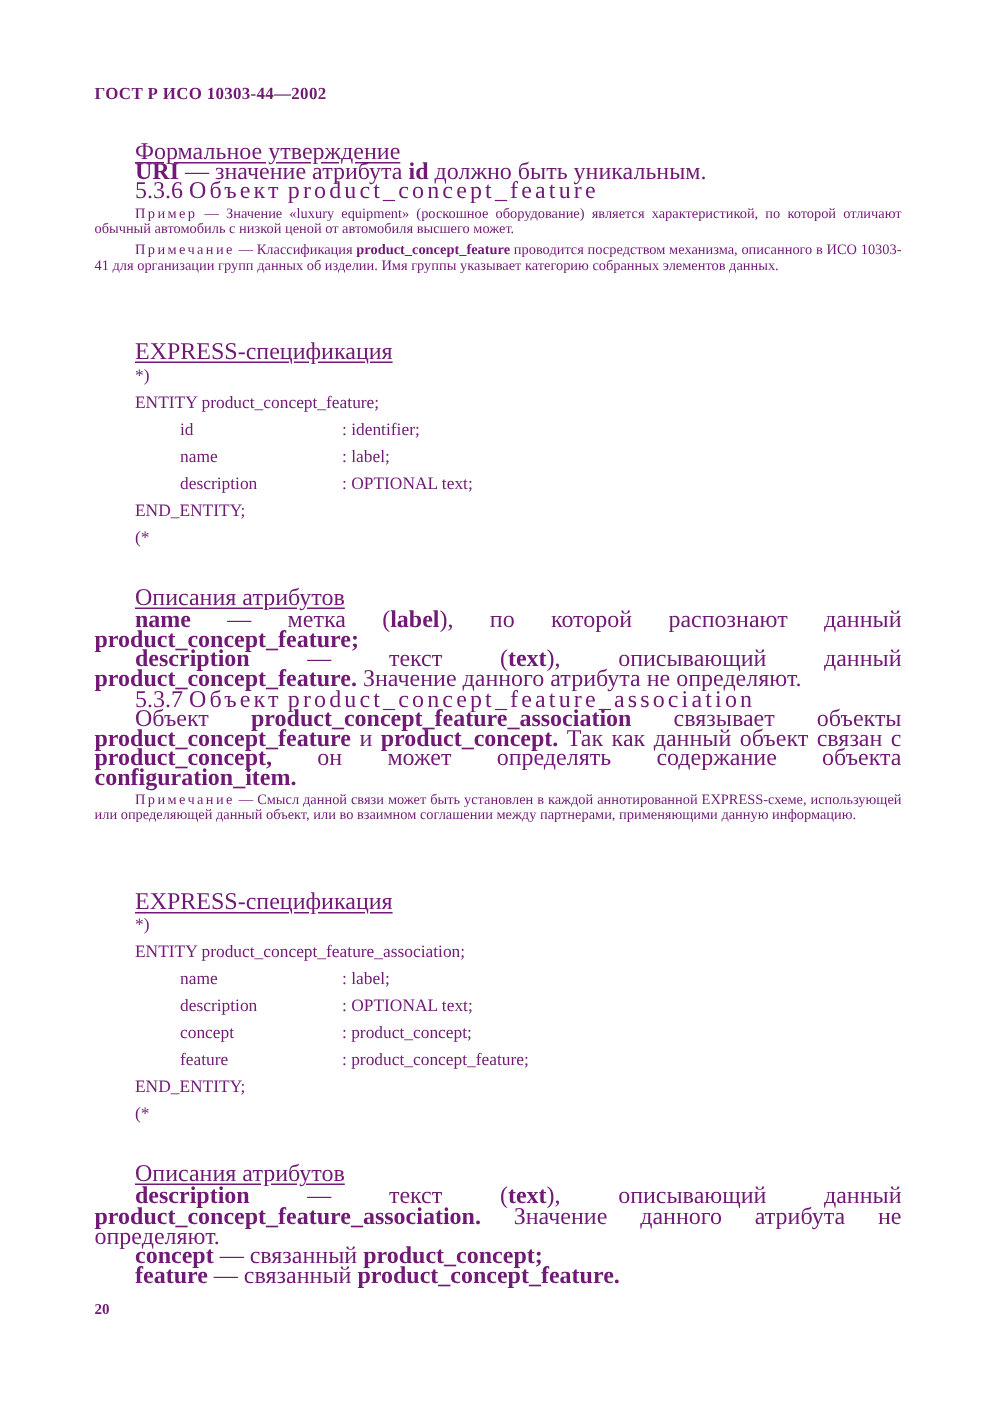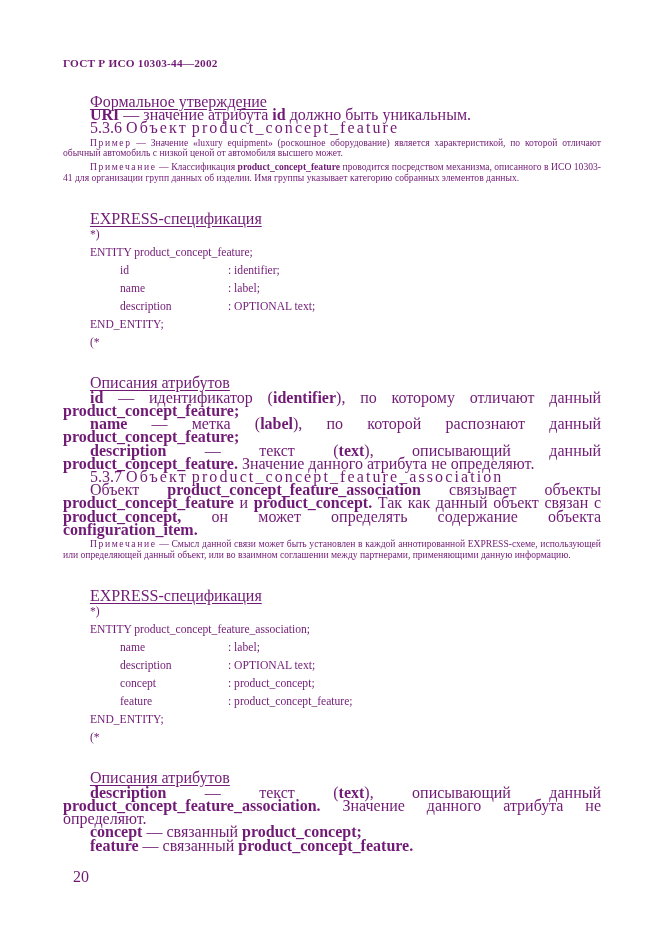--- a/index.html
+++ b/index.html
@@ -16,31 +16,31 @@
   }
   .para {
     font-size: 16px; line-height: 13.2px; margin: 0;
     text-align: justify; text-indent: 27px;
   }
   .para.small { font-size: 9.6px; line-height: 10.7px; margin-top: 3px; }
   .ul { text-decoration: underline; text-underline-offset: 2px; }
   .ls { letter-spacing: 2.1px; }
   .small .ls { letter-spacing: 1.6px; }
   b { font-weight: bold; font-family: Liberation Serif, serif; }
-  .mt-express { margin-top: 29px; }
+  .mt-express { margin-top: 45px; }
   .mt-open { margin-top: 7px; }
   .code-line {
     font-size: 11.6px; line-height: 18px; margin: 0;
     text-align: left; text-indent: 27px;
   }
   .attr-row { display: flex; font-size: 11.6px; line-height: 18px; margin-left: 57px; }
   .attr-row .n { width: 108px; flex: none; }
   .mt-attrs { margin-top: 24px; margin-bottom: 2px; }
   .page-number {
-    position: absolute; left: 73px; top: 868px; font-size: 16px;
+    position: absolute; left: 63px; top: 868px; font-size: 10px; font-weight: bold;
   }
 </style>
 </head>
 <body>
 
 <div class="page">
 
   <div class="doc-header">ГОСТ Р ИСО 10303-44—2002</div>
 
   <p class="para"><span class="ul">Формальное утверждение</span></p>
@@ -64,21 +64,20 @@
     </div>
     <div class="attr-row">
       <span class="n">description</span>
       <span>: OPTIONAL text;</span>
     </div>
     <div class="code-line">END_ENTITY;</div>
     <div class="code-line">(*</div>
   </div>
 
   <p class="para mt-attrs"><span class="ul">Описания атрибутов</span></p>
-  <p class="para"><b>id</b><span> — идентификатор (</span><b>identifier</b><span>), по которому отличают данный </span><b>product_concept_feature;</b></p>
   <p class="para"><b>name</b><span> — метка (</span><b>label</b><span>), по которой распознают данный </span><b>product_concept_feature;</b></p>
   <p class="para"><b>description</b><span> — текст (</span><b>text</b><span>), описывающий данный </span><b>product_concept_feature.</b><span> Значение данного атрибута не определяют.</span></p>
 
   <p class="para"><span>5.3.7 </span><span class="ls">Объект</span><span>  </span><span class="ls">product_concept_feature_association</span></p>
   <p class="para"><span>Объект </span><b>product_concept_feature_association</b><span> связывает объекты </span><b>product_concept_feature</b><span> и </span><b>product_concept.</b><span> Так как данный объект связан с </span><b>product_concept,</b><span> он может определять содержание объекта </span><b>configuration_item.</b></p>
   <p class="para small"><span class="ls">Примечание</span><span> — Смысл данной связи может быть установлен в каждой аннотированной EXPRESS-схеме, использующей или определяющей данный объект, или во взаимном соглашении между партнерами, применяющими данную информацию.</span></p>
 
   <p class="para mt-express"><span class="ul">EXPRESS-спецификация</span></p>
 
   <div>

